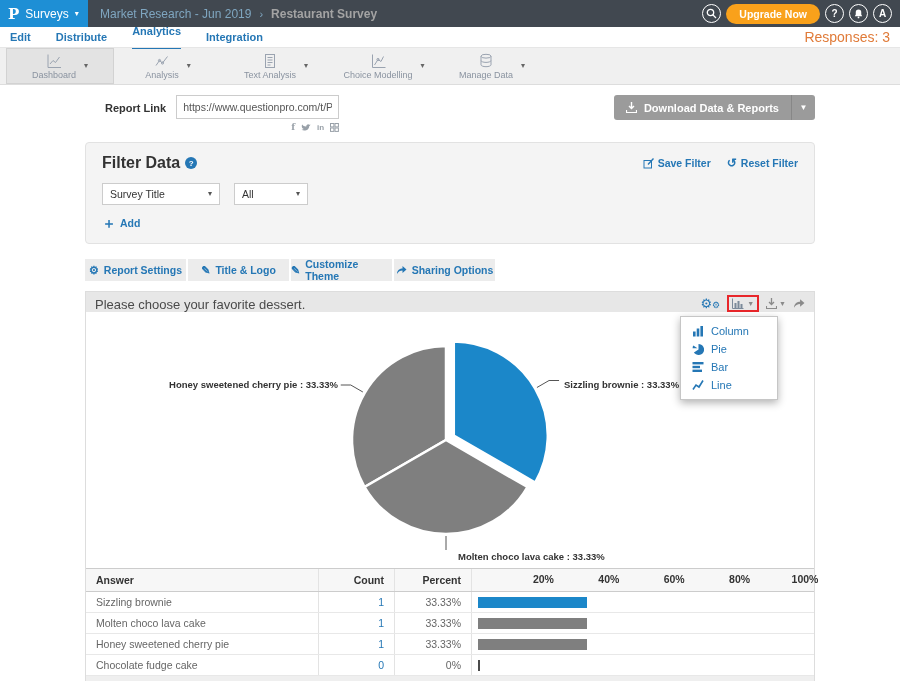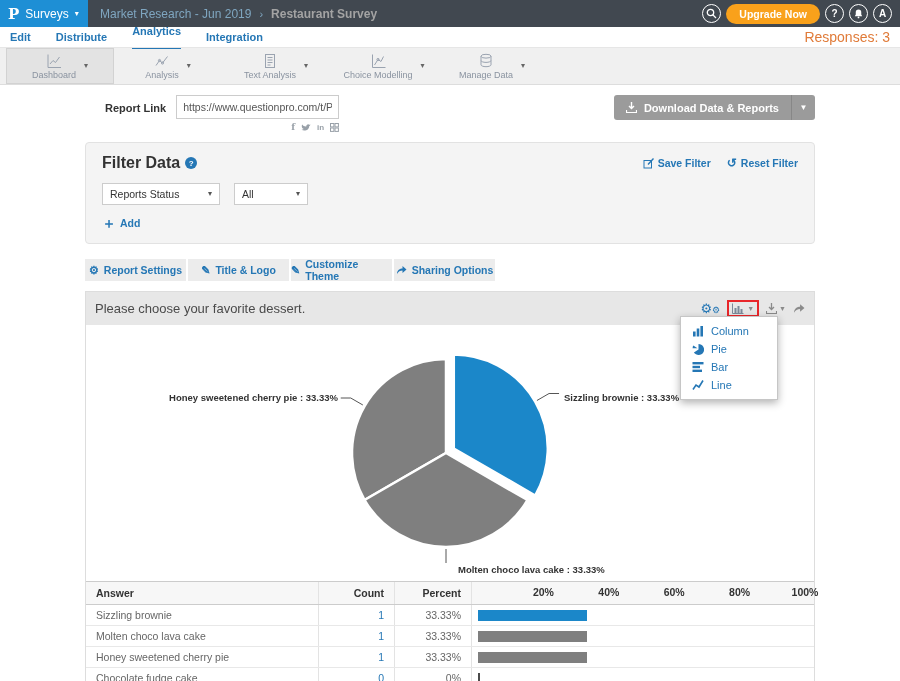--- a/index.html
+++ b/index.html
@@ -79,21 +79,21 @@
   .add-label { color:#2577b5; font-size:10.5px; font-weight:bold; }
 
   .tabs { margin-top:15px; display:flex; gap:2px; }
   .tab { width:101px; height:22px; background:#ececec; color:#2577b5; font-size:10.5px;
     font-weight:bold; display:flex; align-items:center; justify-content:center; gap:5px;
     cursor:pointer; }
   .tab .glyph { font-size:11px; }
 
   
   .card { margin-top:10px; border:1px solid #ddd; position:relative; }
-  .card-header { height:33px; background:#e7e7e7; display:flex; align-items:center;
+  .card-header { height:20px; background:#e7e7e7; display:flex; align-items:flex-end;
     padding:0 9px; position:relative; }
   .question { font-size:13px; color:#4a4a4a; }
   .hdr-icons { margin-left:auto; display:flex; align-items:center; gap:7px; }
   .gear-glyph { color:#2577b5; font-size:13px; cursor:pointer; line-height:1; }
   .redbox { border:2px solid #e8262a; display:flex; align-items:center; gap:3px;
     padding:1px 3px; cursor:pointer; }
   .mini-caret { font-size:7px; color:#8a8a8a; }
 
   .menu { position:absolute; top:24px; right:36px; width:98px; background:#fff;
     border:1px solid #c6c6c6; box-shadow:0 3px 8px rgba(0,0,0,.3); padding:5px 0; z-index:20; }
@@ -270,21 +270,21 @@
           <span>Save Filter</span>
         </span>
         <span class="flink">
           <span style="font-size:12px;line-height:1;">↺</span>
           <span>Reset Filter</span>
         </span>
       </div>
     </div>
     <div class="selects">
       <div class="selectbox sel-status">
-        <span>Reports Status</span>
+        <span>Survey Title</span>
         <span class="caret">▾</span>
       </div>
       <div class="selectbox sel-all">
         <span>All</span>
         <span class="caret">▾</span>
       </div>
     </div>
     <div class="add-row">
       <span class="plus">＋</span>
       <span class="add-label">Add</span>

